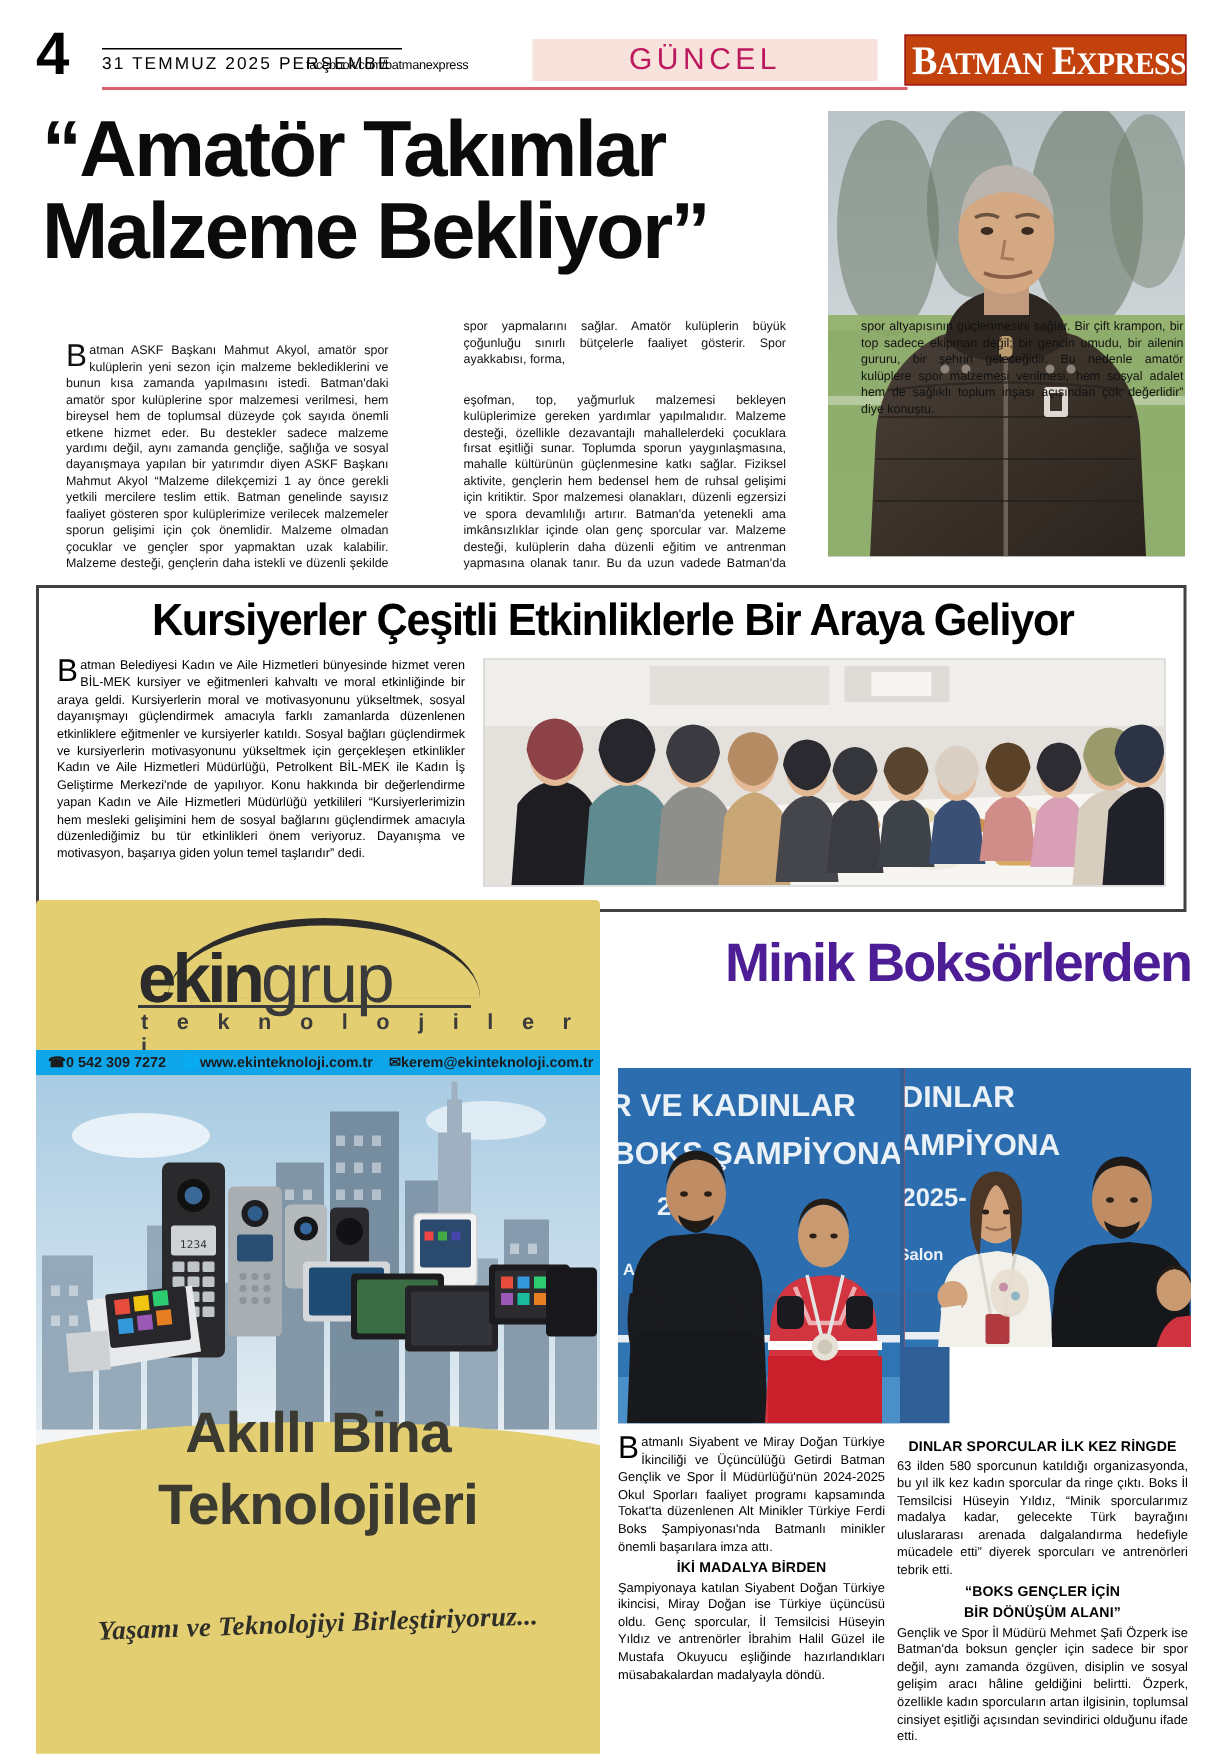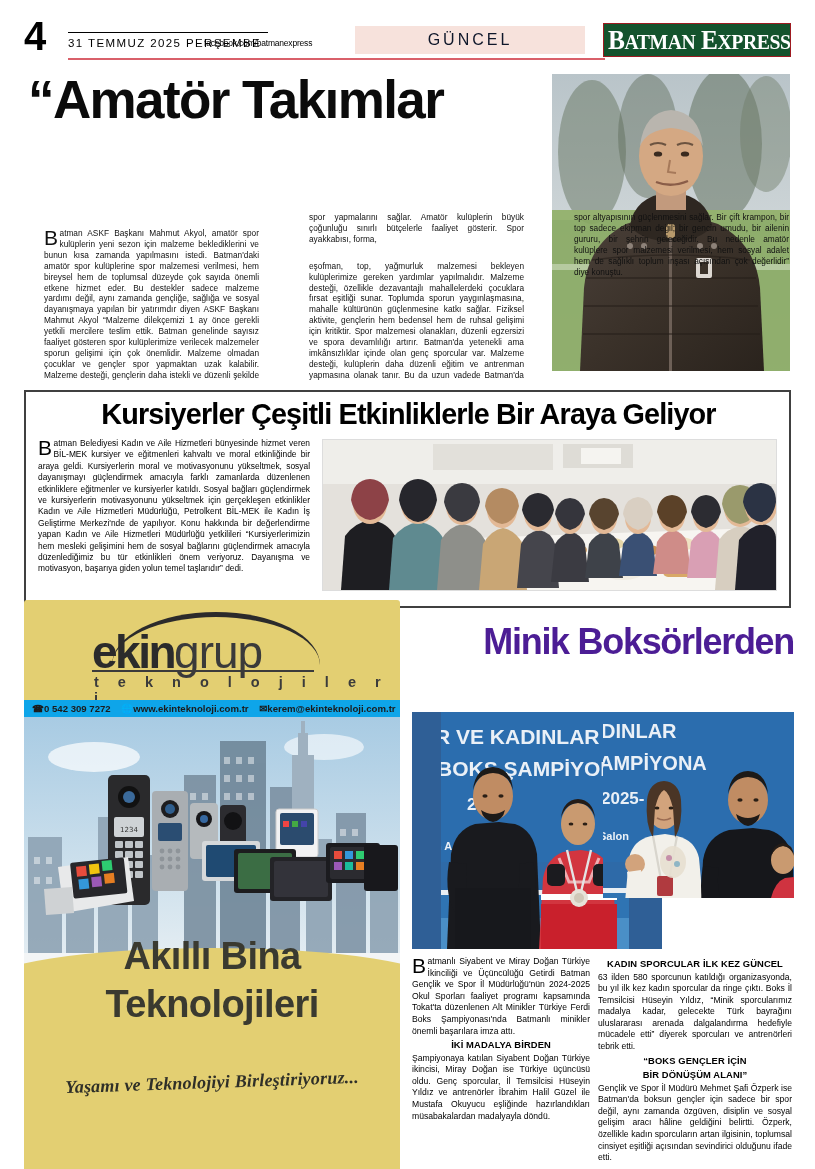--- a/index.html
+++ b/index.html
@@ -69,29 +69,29 @@
   .section-tag {
     position: absolute;
     left: 331px; top: 6px;
     width: 230px; height: 28px;
     background: #f7e2dc;
   }
   .section-tag span {
     display: block;
     text-align: center;
     line-height: 28px;
-    font-size: 16px;
+    font-size: 20px;
     letter-spacing: 3px;
-    color: #0f172a;
+    color: #be185d;
   }
   .logo-box {
     position: absolute;
     right: 0; top: 3px;
     width: 186px; height: 32px;
-    background: #14532d;
+    background: #c2410c;
     border: 1px solid #9e1a20;
     overflow: hidden;
   }
   .logo-text {
     position: absolute;
     left: 4px; top: 0px;
     color: #fff;
     font-family: "Liberation Serif", serif;
     font-weight: bold;
     font-size: 27px;
@@ -309,21 +309,20 @@
     left: 412px; top: 712px;
     width: 382px; height: 237px;
     overflow: hidden;
   }
   .a3-photo-l {
     position: absolute;
     left: 0; top: 0;
     width: 221px; height: 237px;
     overflow: hidden;
     background: #2f5f96;
-    padding-left: 29px;
   }
   .a3-photo-r {
     position: absolute;
     left: 191px; top: 0;
     width: 191px; height: 186px;
     overflow: hidden;
     background: #ef4444;
   }
   .a3-col-l {
     position: absolute;
@@ -365,20 +364,21 @@
     <div class="section-tag">
       <span>GÜNCEL</span>
     </div>
     <div class="logo-box">
       <div class="logo-text"><span class="cap">B</span><span class="sm">ATMAN</span> <span class="cap">E</span><span class="sm">XPRESS</span></div>
     </div>
   </div>
 
   <div class="a1-headline">
     <div>“Amatör Takımlar</div>
+    <div>Malzeme Bekliyor”</div>
   </div>
 
   <div class="a1-photo">
     <svg width="238" height="297" viewBox="0 0 238 297">
       <defs>
         <linearGradient id="skyg" x1="0" y1="0" x2="0" y2="1">
           <stop offset="0%" stop-color="#b9c4c9"></stop>
             <stop offset="55%" stop-color="#cfd6d8"></stop>
           <stop offset="100%" stop-color="#dfe3e2"></stop>
         </linearGradient>
@@ -818,20 +818,20 @@
     </div>
   </div>
 
   <div class="a3-col-l">
     <p class="dropcap">Batmanlı Siyabent ve Miray Doğan Türkiye İkinciliği ve Üçüncülüğü Getirdi Batman Gençlik ve Spor İl Müdürlüğü'nün 2024-2025 Okul Sporları faaliyet programı kapsamında Tokat'ta düzenlenen Alt Minikler Türkiye Ferdi Boks Şampiyonası'nda Batmanlı minikler önemli başarılara imza attı.</p>
     <p class="sub-h">İKİ MADALYA BİRDEN</p>
     <p>Şampiyonaya katılan Siyabent Doğan Türkiye ikincisi, Miray Doğan ise Türkiye üçüncüsü oldu. Genç sporcular, İl Temsilcisi Hüseyin Yıldız ve antrenörler İbrahim Halil Güzel ile Mustafa Okuyucu eşliğinde hazırlandıkları müsabakalardan madalyayla döndü.</p>
   </div>
 
   <div class="a3-col-r">
-    <p class="sub-h">KADIN SPORCULAR İLK KEZ GÜNCEL</p>
+    <p class="sub-h">DINLAR SPORCULAR İLK KEZ RİNGDE</p>
     <p>63 ilden 580 sporcunun katıldığı organizasyonda, bu yıl ilk kez kadın sporcular da ringe çıktı. Boks İl Temsilcisi Hüseyin Yıldız, “Minik sporcularımız madalya kadar, gelecekte Türk bayrağını uluslararası arenada dalgalandırma hedefiyle mücadele etti” diyerek sporcuları ve antrenörleri tebrik etti.</p>
     <p class="sub-h">“BOKS GENÇLER İÇİN</p>
     <p class="sub-h">BİR DÖNÜŞÜM ALANI”</p>
     <p>Gençlik ve Spor İl Müdürü Mehmet Şafi Özperk ise Batman'da boksun gençler için sadece bir spor değil, aynı zamanda özgüven, disiplin ve sosyal gelişim aracı hâline geldiğini belirtti. Özperk, özellikle kadın sporcuların artan ilgisinin, toplumsal cinsiyet eşitliği açısından sevindirici olduğunu ifade etti.</p>
   </div>
 
 </div>
 
 </body></html>

